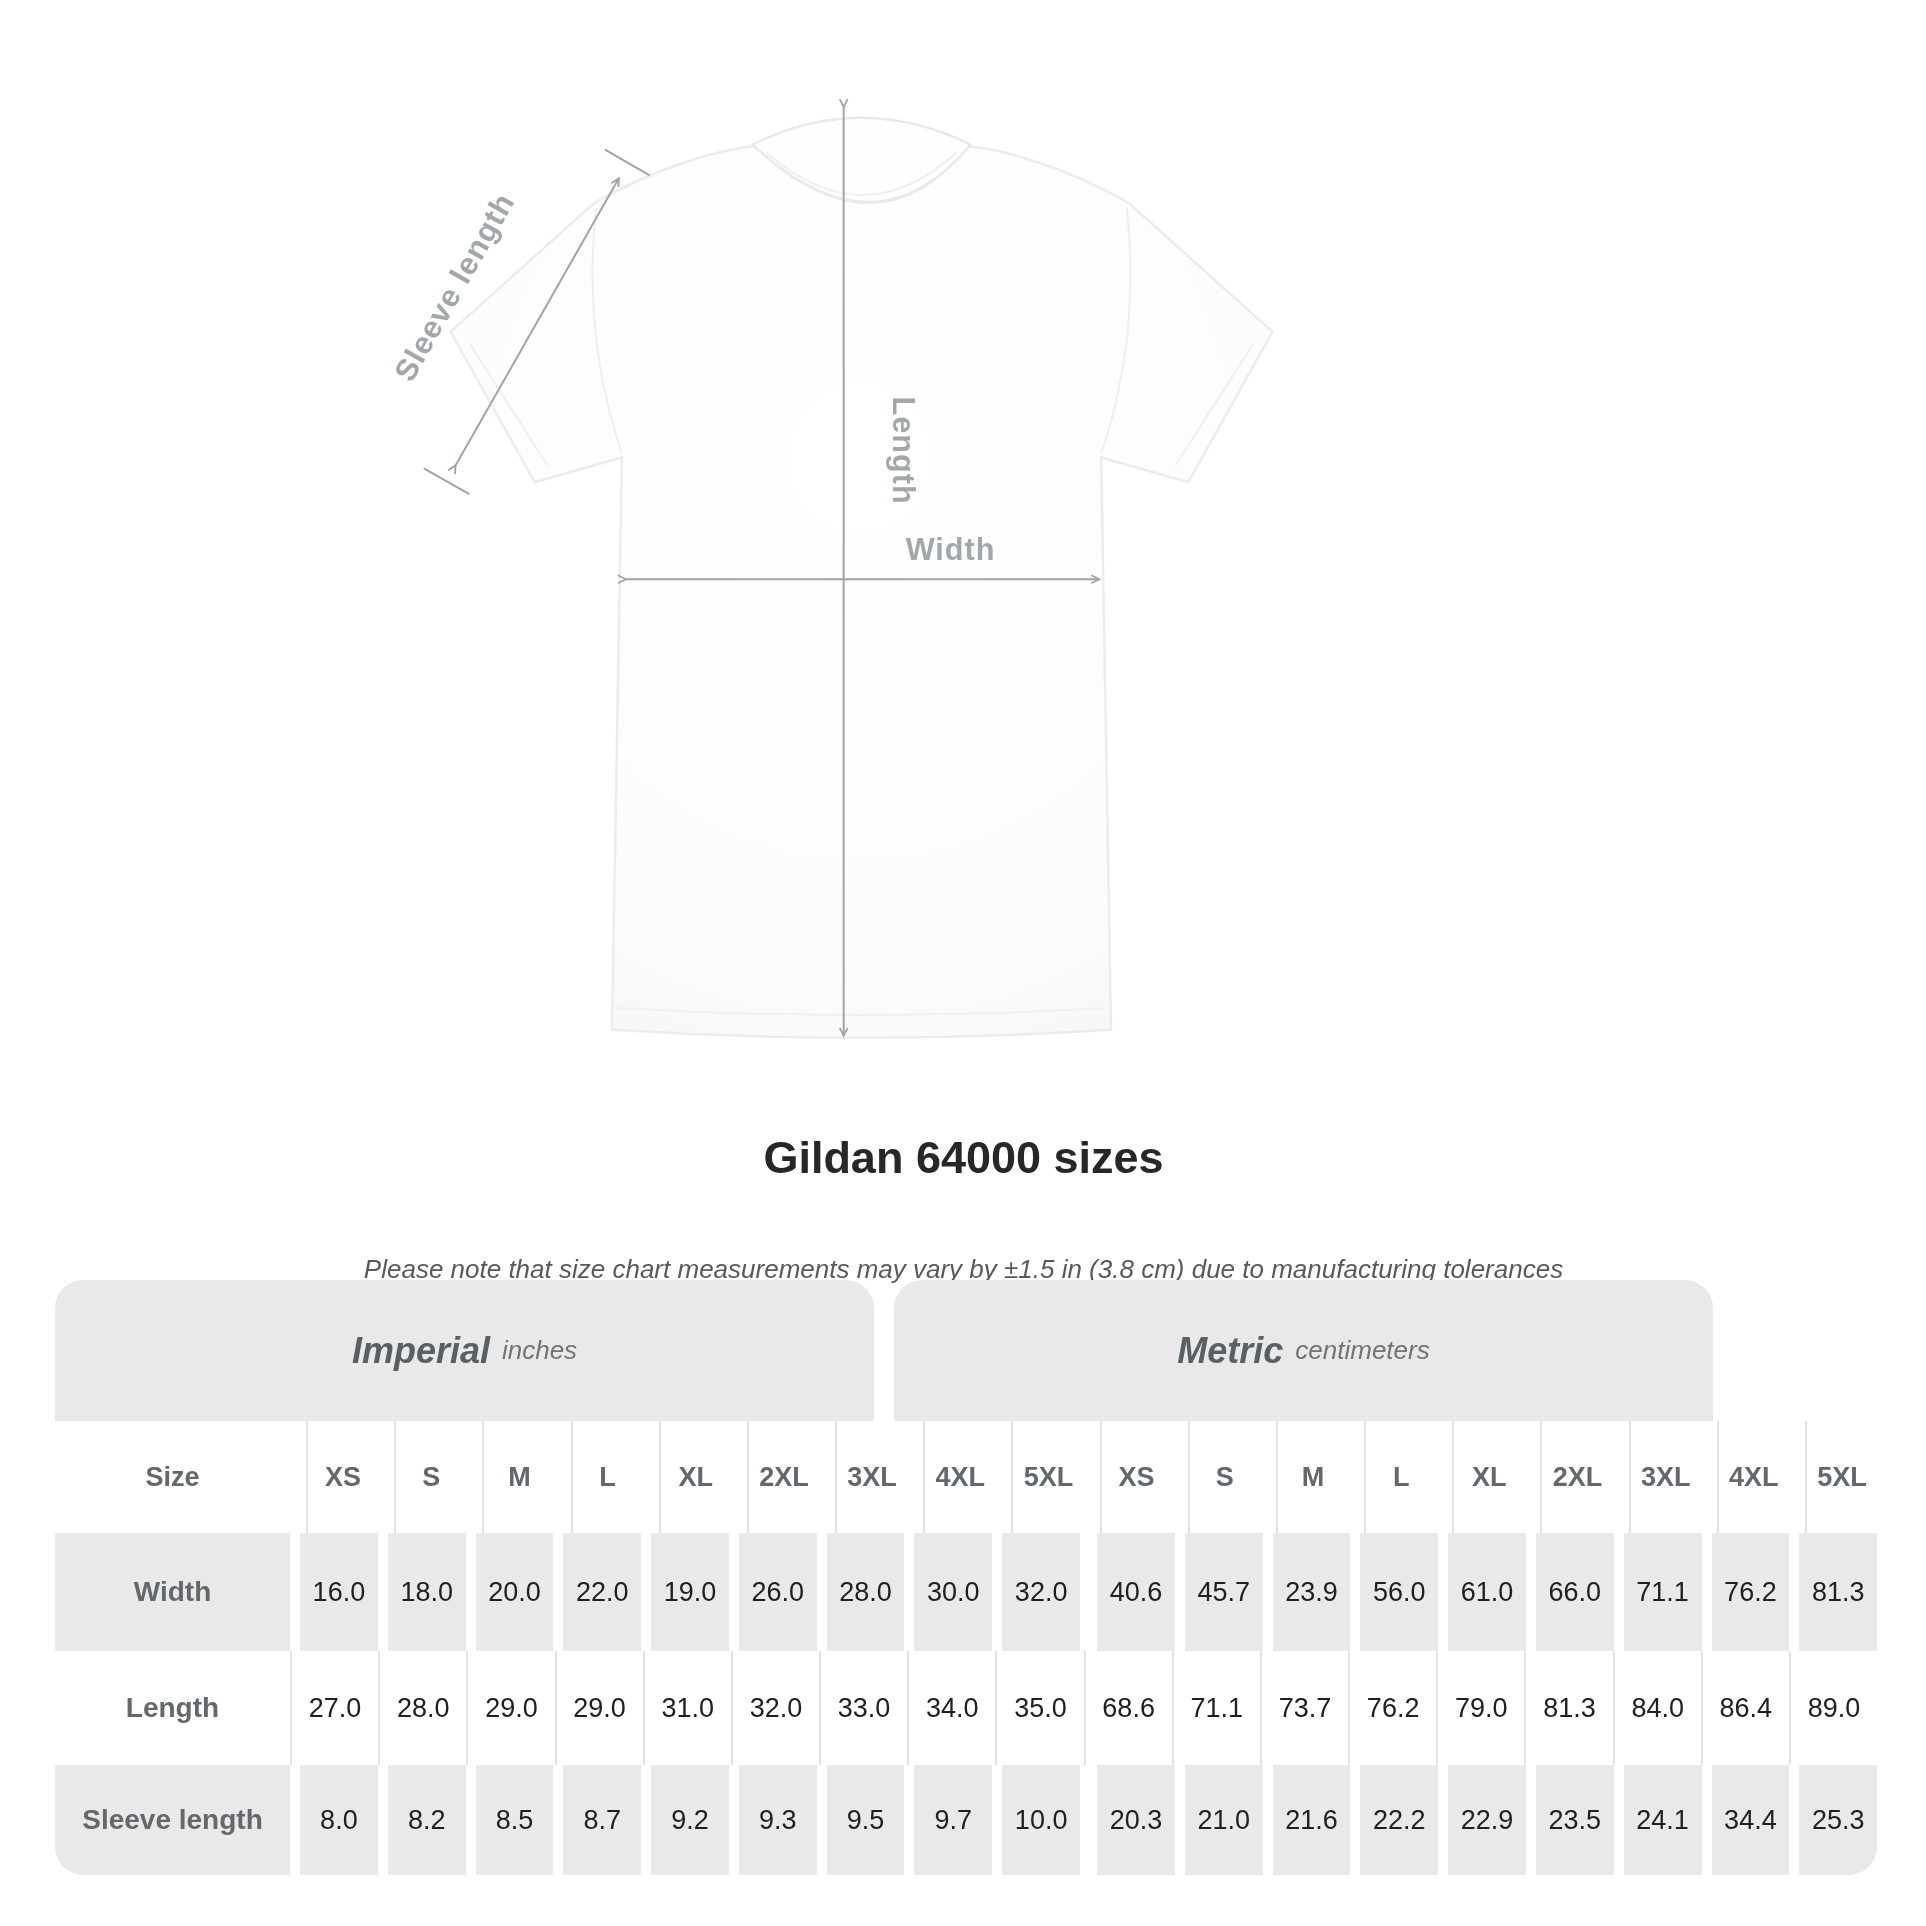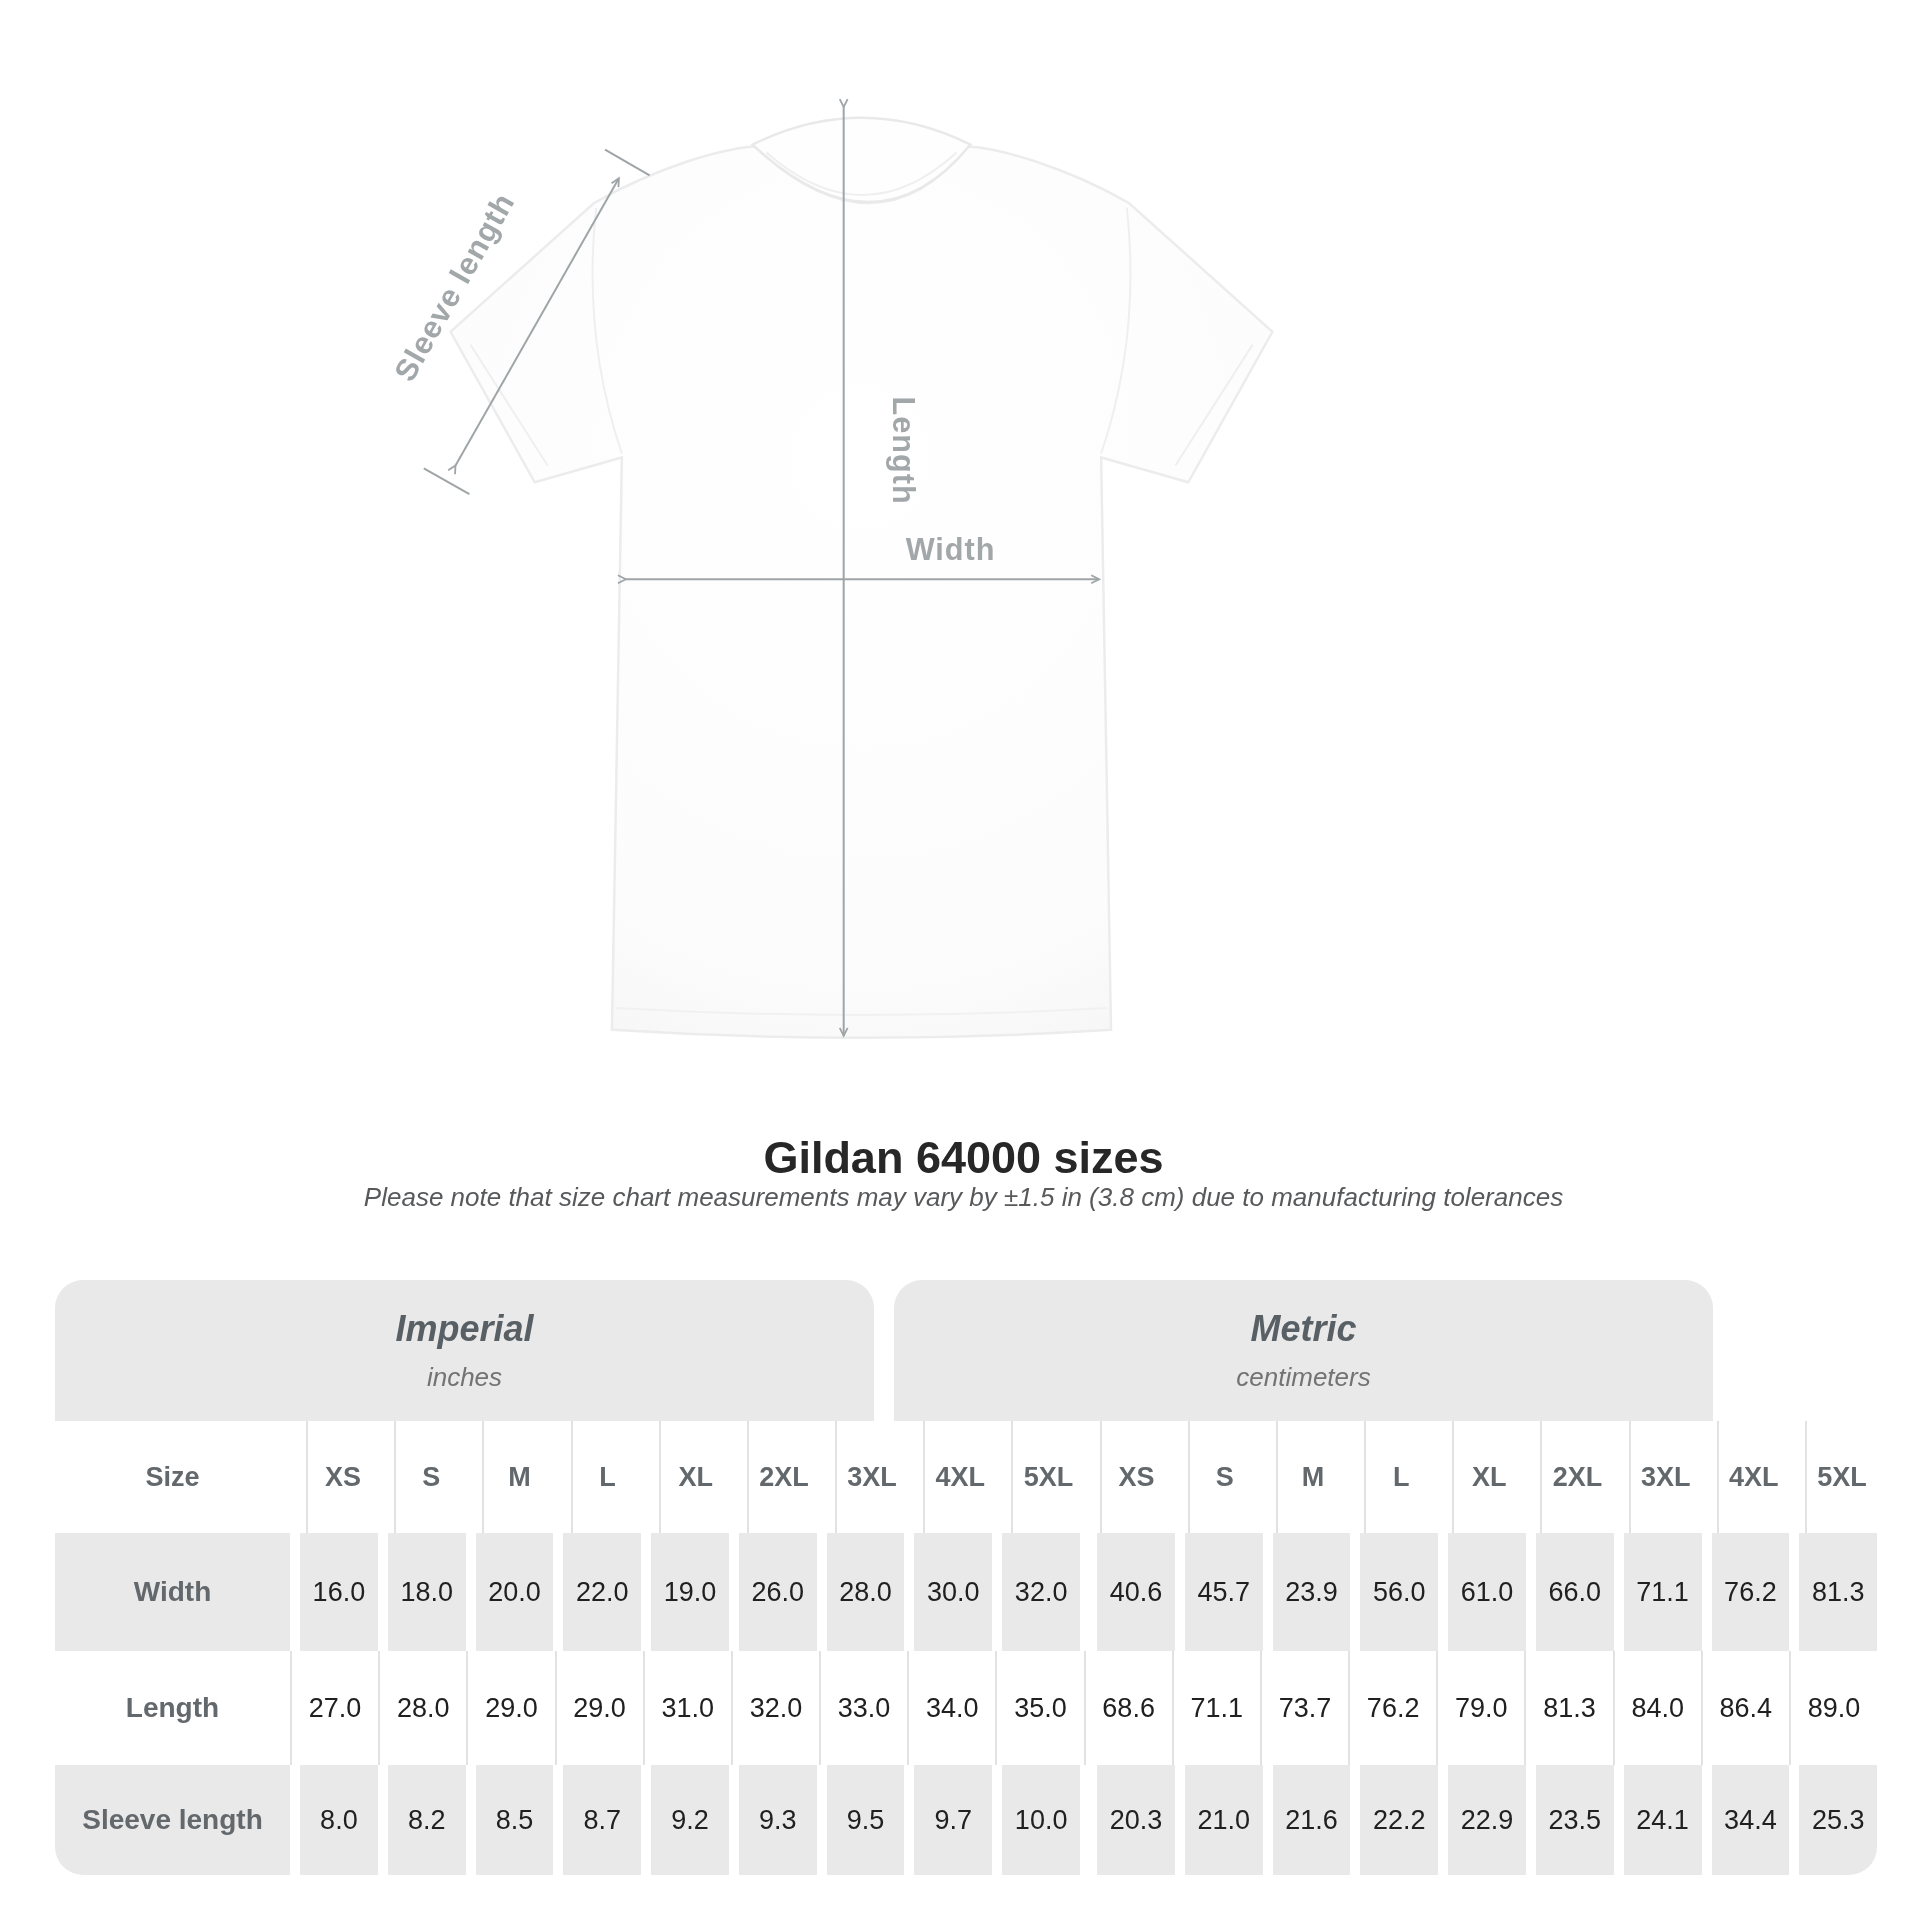--- a/index.html
+++ b/index.html
@@ -33,41 +33,41 @@
     left: 0; right: 0;
     top: 1132px;
     text-align: center;
     font-size: 45px;
     font-weight: bold;
     color: #272727;
   }
   .page-subtitle {
     position: absolute;
     left: 0; right: 0;
-    top: 1182px;
+    top: 1254px;
     text-align: center;
     font-style: italic;
     font-size: 26px;
     color: #58595b;
   }
 
   
   .size-table {
     position: absolute;
     left: 55px;
     top: 1280px;
     width: 1822px;
   }
   .band { display: flex; height: 141px; }
   .band-card {
     background: #e9e9e9;
     border-radius: 28px 28px 0 0;
     width: 819px;
     display: flex;
-    flex-direction: column;
+    flex-direction: row;
     align-items: center;
     justify-content: center;
     gap: 12px;
   }
   .band-card.imperial { margin-right: 20px; }
   .band-title {
     font-style: italic;
     font-weight: bold;
     font-size: 36px;
     color: #596065;

